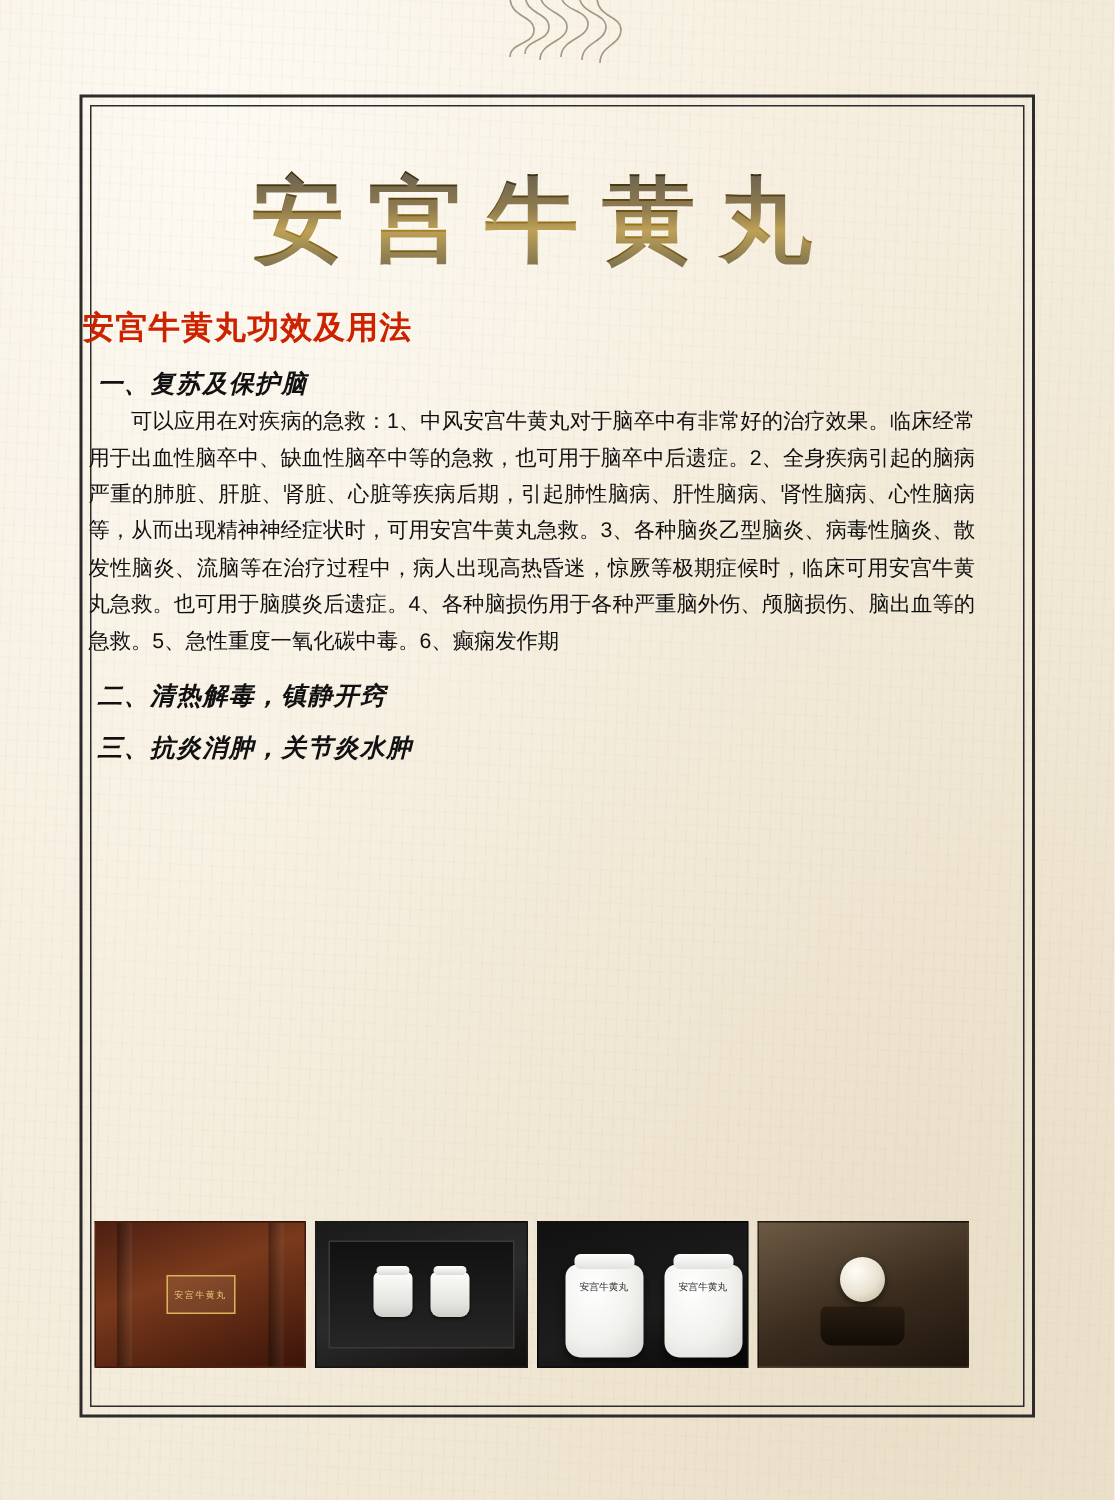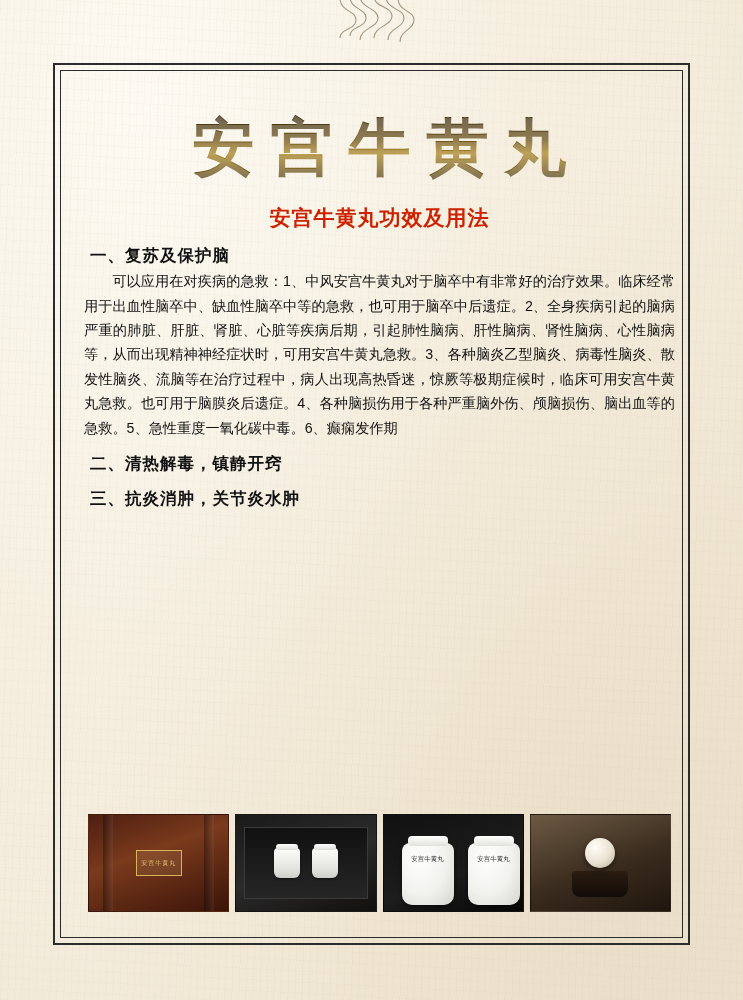--- a/index.html
+++ b/index.html
@@ -37,54 +37,55 @@
   }
   
   .cloud-motif {
     position: absolute;
     left: 330px; top: -4px;
     width: 90px; height: 64px;
     pointer-events: none;
   }
   .content {
     position: absolute;
-    left: 80px; top: 80px;
+    left: 55px; top: 80px;
     width: 599px; height: 846px;
   }
   .title-cn {
     text-align: center;
     margin-top: 34px;
     font-family: "Liberation Serif", serif;
     font-size: 62px;
     font-weight: bold;
     letter-spacing: 16px;
     text-indent: 16px;
     color: #241c0e;
     background: linear-gradient(180deg, #3a2d14 0%, #6b5014 38%, #a8821f 58%, #4a3a16 100%);
     -webkit-background-clip: text;
     background-clip: text;
     color: transparent;
     text-shadow: 0 1px 0 rgba(255,255,255,0.25);
     line-height: 1.1;
   }
   .subtitle {
-    text-align: center;
+    text-align: left;
     margin-top: 22px;
     font-family: "Liberation Sans", sans-serif;
     font-size: 21px;
     font-weight: bold;
     color: #cc2200;
     letter-spacing: 1px;
   }
   .section-head {
     font-size: 16.5px;
     font-weight: bold;
     color: #111;
     margin: 13px 0 2px 10px;
     letter-spacing: 1px;
+    font-style: italic;
   }
   .para {
     font-size: 14.2px;
     line-height: 1.72;
     color: #111;
     text-align: justify;
     text-justify: inter-ideograph;
     margin: 0 4px 0 4px;
     text-indent: 2em;
   }

